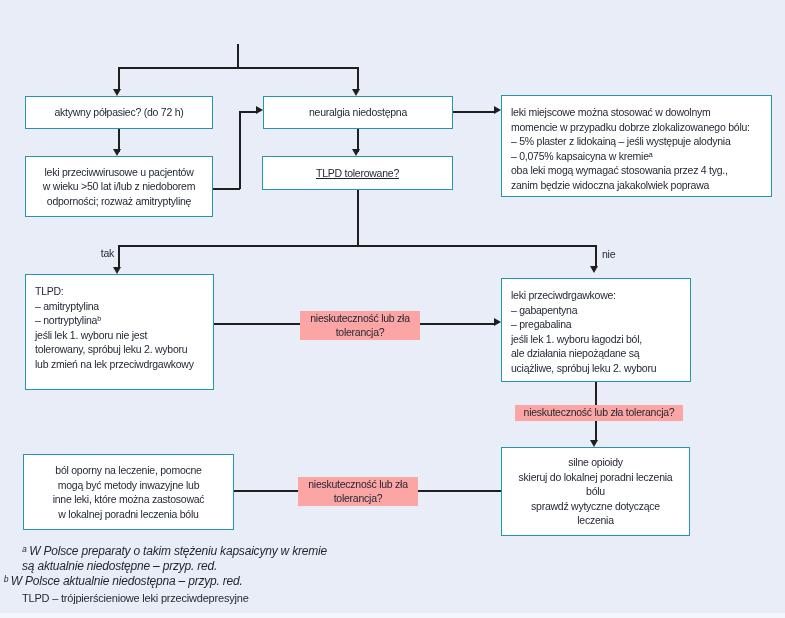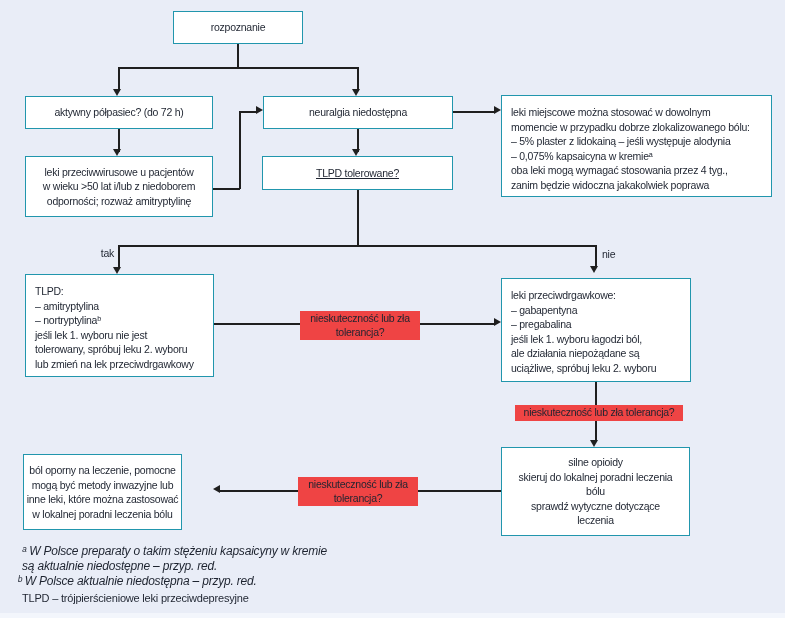--- a/index.html
+++ b/index.html
@@ -19,21 +19,21 @@
   .hline{height:1.5px;}
   .vline{width:1.5px;}
   .ah{position:absolute;width:0;height:0;}
   .ah.down{border-left:4.5px solid transparent;border-right:4.5px solid transparent;border-top:7px solid #1f1f1f;}
   .ah.right{border-top:4.5px solid transparent;border-bottom:4.5px solid transparent;border-left:7px solid #1f1f1f;}
   .ah.left{border-top:4.5px solid transparent;border-bottom:4.5px solid transparent;border-right:7px solid #1f1f1f;}
   .edge-label{
     position:absolute;font-size:10.5px;line-height:13.5px;letter-spacing:-0.25px;
     color:#1e2430;white-space:pre-line;
   }
-  .edge-label.covering{background:#ef4444;text-align:center;padding:1px 2px;}
+  .edge-label.covering{background:#fca5a5;text-align:center;padding:1px 2px;}
   .footnote{
     position:absolute;font-size:12px;line-height:15px;letter-spacing:-0.2px;
     color:#1e2430;white-space:pre-line;
   }
   .footnote.italic{font-style:italic;}
   .bottom-strip{position:absolute;left:0;right:0;bottom:0;height:5px;background:#f3f6fc;}
 </style>
 </head>
 <body>
 
@@ -62,77 +62,76 @@
   <div class="ah down" style="left:113px;top:149px;"></div>
   <div class="ah down" style="left:352px;top:149px;"></div>
   <div class="ah right" style="left:256px;top:106px;"></div>
   <div class="ah right" style="left:494px;top:106px;"></div>
   <div class="ah down" style="left:113px;top:267px;"></div>
   <div class="ah down" style="left:590px;top:266px;"></div>
   <div class="ah right" style="left:494px;top:318px;"></div>
   <div class="ah down" style="left:590px;top:440px;"></div>
   <div class="ah left" style="left:213px;top:485px;"></div>
 
-  <div class="box center" style="left:173px;top:11px;width:130px;height:33px;">rozpoznanie</div>
 
   <div class="box center" style="left:25px;top:96px;width:188px;height:33px;">aktywny półpasiec? (do 72 h)</div>
 
   <div class="box center" style="left:263px;top:96px;width:190px;height:33px;">neuralgia niedostępna</div>
 
   <div class="box leftalign" style="left:501px;top:95px;width:271px;height:102px;">leki miejscowe można stosować w dowolnym
 momencie w przypadku dobrze zlokalizowanego bólu:
 – 5% plaster z lidokainą – jeśli występuje alodynia
 – 0,075% kapsaicyna w kremieᵃ
 oba leki mogą wymagać stosowania przez 4 tyg.,
 zanim będzie widoczna jakakolwiek poprawa</div>
 
   <div class="box center" style="left:25px;top:156px;width:188px;height:61px;">leki przeciwwirusowe u pacjentów
 w wieku &gt;50 lat i/lub z niedoborem
 odporności; rozważ amitryptylinę</div>
 
   <div class="box center" style="left:262px;top:156px;width:191px;height:34px;text-decoration:underline;">TLPD tolerowane?</div>
 
-  <div class="box leftalign" style="left:25px;top:274px;width:189px;height:103px;">TLPD:
+  <div class="box leftalign" style="left:25px;top:274px;width:189px;height:116px;">TLPD:
 – amitryptylina
 – nortryptylinaᵇ
 jeśli lek 1. wyboru nie jest
 tolerowany, spróbuj leku 2. wyboru
 lub zmień na lek przeciwdrgawkowy</div>
 
   <div class="box leftalign" style="left:501px;top:262px;width:190px;height:104px;margin-top:16px;">leki przeciwdrgawkowe:
 – gabapentyna
 – pregabalina
 jeśli lek 1. wyboru łagodzi ból,
 ale działania niepożądane są
 uciążliwe, spróbuj leku 2. wyboru</div>
 
   <div class="box center" style="left:501px;top:447px;width:189px;height:89px;">silne opioidy
 skieruj do lokalnej poradni leczenia
 bólu
 sprawdź wytyczne dotyczące
 leczenia</div>
 
-  <div class="box center" style="left:23px;top:454px;width:159px;height:76px;">ból oporny na leczenie, pomocne
+  <div class="box center" style="left:23px;top:454px;width:211px;height:76px;">ból oporny na leczenie, pomocne
 mogą być metody inwazyjne lub
 inne leki, które można zastosować
 w lokalnej poradni leczenia bólu</div>
 
   <div class="edge-label" style="left:88px;top:247px;width:26px;text-align:right;">tak</div>
 
   <div class="edge-label" style="left:602px;top:248px;width:30px;">nie</div>
 
   <div class="edge-label covering" style="left:300px;top:311px;width:116px;">nieskuteczność lub zła
 tolerancja?</div>
 
   <div class="edge-label covering" style="left:515px;top:405px;width:164px;">nieskuteczność lub zła tolerancja?</div>
 
   <div class="edge-label covering" style="left:298px;top:477px;width:116px;">nieskuteczność lub zła
 tolerancja?</div>
 
   <div class="footnote italic" style="left:22px;top:544px;">ᵃ W Polsce preparaty o takim stężeniu kapsaicyny w kremie
 są aktualnie niedostępne – przyp. red.</div>
 
-  <div class="footnote italic" style="left:18px;top:574px;">ᵇ W Polsce aktualnie niedostępna – przyp. red.</div>
+  <div class="footnote italic" style="left:4px;top:574px;">ᵇ W Polsce aktualnie niedostępna – przyp. red.</div>
 
   <div class="footnote" style="left:22px;top:591px;font-size:11px;">TLPD – trójpierścieniowe leki przeciwdepresyjne</div>
 
   <div class="bottom-strip"></div>
 </div>
 
 </body></html>

